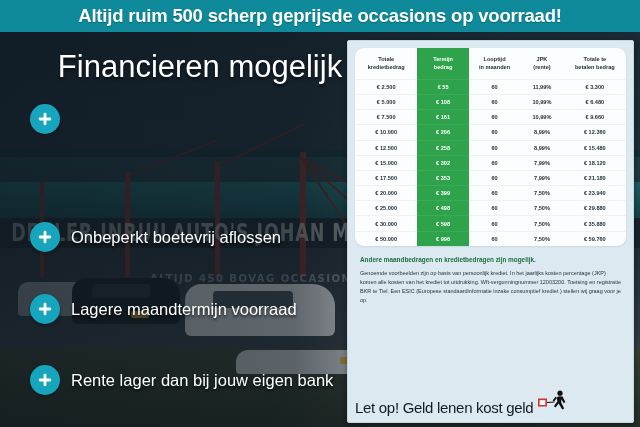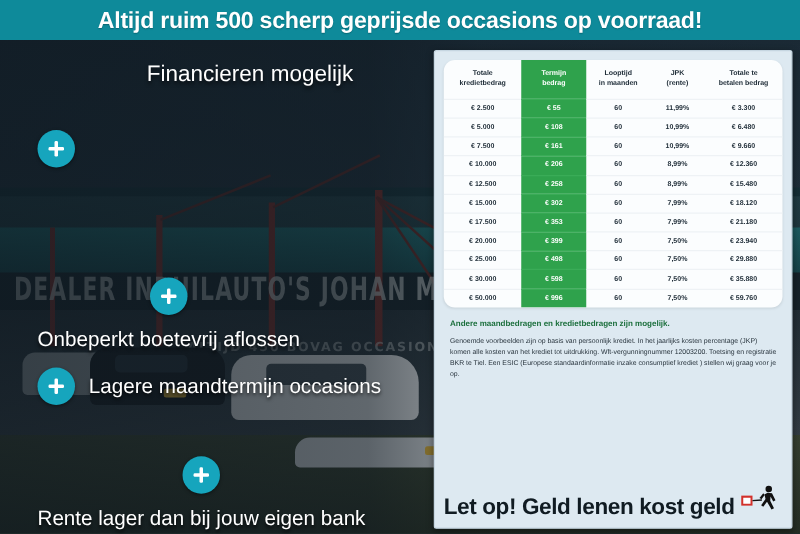--- a/index.html
+++ b/index.html
@@ -71,43 +71,43 @@
        background:linear-gradient(90deg,rgba(14,24,32,.72) 0%,rgba(14,24,32,.62) 46%,rgba(14,24,32,.35) 60%,rgba(14,24,32,.18) 100%);}
 
   
   #features{
     position:absolute; left:0; top:32px; width:348px; height:395px;
   }
   #headline{
     position:absolute; left:56px; top:18px; width:288px;
     text-align:center; color:#ffffff;
   }
-  #headline .l1{ font-size:18px; font-weight:400; line-height:1.08;
+  #headline .l1{ font-size:31px; font-weight:400; line-height:1.08;
     text-shadow:0 2px 3px rgba(0,0,0,.6); white-space:nowrap;}
   #headline .l2{ font-size:23px; font-weight:bold; line-height:1.18;
     text-shadow:0 2px 3px rgba(0,0,0,.6); white-space:nowrap;}
 
   .bullet{
     position:absolute; display:flex; align-items:center; gap:11px;
   }
   .plusicon{
     width:30px;height:30px;border-radius:50%;
     background:#16a5bd; flex:0 0 30px;
     display:flex;align-items:center;justify-content:center;
     box-shadow:0 1px 3px rgba(0,0,0,.45);
   }
   .plusicon svg{display:block;}
   .bullet .btext{
     color:#ffffff; font-size:16.5px; font-weight:400; white-space:nowrap;
     text-shadow:0 2px 3px rgba(0,0,0,.75);
   }
   #b-headline-icon{ left:30px; top:72px; }
-  #bullet1{ left:30px; top:190px;flex-direction:column; }
+  #bullet1{ left:30px; top:190px; }
   #bullet2{ left:30px; top:262px; }
-  #bullet3{ left:30px; top:333px;flex-direction:column; }
+  #bullet3{ left:30px; top:333px; }
 
   
   #panel{
     position:absolute; left:347px; top:40px; width:287px; height:383px;
     background:#dde9f1;
     border:1px solid #c6d6e1;
     border-radius:2px;
     box-shadow:0 2px 6px rgba(0,0,0,.4);
     padding:7px 7px 6px 7px;
   }
@@ -142,21 +142,21 @@
   }
   #notice-body{
     margin-top:5px; font-size:5.5px; color:#27333c; line-height:1.62;
     text-align:left;
   }
   #warn{
     position:absolute; left:7px; right:7px; bottom:6px;
     display:flex; align-items:center; gap:4px;
   }
   #warn-text{
-    font-size:18px; font-weight:bold; color:#101b22; white-space:nowrap;
+    font-size:15px; font-weight:normal; color:#101b22; white-space:nowrap;
     letter-spacing:-0.3px;
     margin-top:16px;
   }
   #warn-icon{ display:block; }
 </style>
 </head>
 <body>
 
 <div id="banner">
   <div id="banner-text">Altijd ruim 500 scherp geprijsde occasions op voorraad!</div>
@@ -224,21 +224,21 @@
     <span class="btext">Onbeperkt boetevrij aflossen</span>
   </div>
 
   <div class="bullet" id="bullet2">
     <span class="plusicon">
       <svg width="16" height="16" viewBox="0 0 16 16" aria-hidden="true">
         <rect x="6.6" y="1.8" width="2.8" height="12.4" rx="1.1" fill="#ffffff"></rect>
         <rect x="1.8" y="6.6" width="12.4" height="2.8" rx="1.1" fill="#ffffff"></rect>
       </svg>
     </span>
-    <span class="btext">Lagere maandtermijn occasions</span>
+    <span class="btext">Lagere maandtermijn voorraad</span>
   </div>
 
   <div class="bullet" id="bullet3">
     <span class="plusicon">
       <svg width="16" height="16" viewBox="0 0 16 16" aria-hidden="true">
         <rect x="6.6" y="1.8" width="2.8" height="12.4" rx="1.1" fill="#ffffff"></rect>
         <rect x="1.8" y="6.6" width="12.4" height="2.8" rx="1.1" fill="#ffffff"></rect>
       </svg>
     </span>
     <span class="btext">Rente lager dan bij jouw eigen bank</span>

